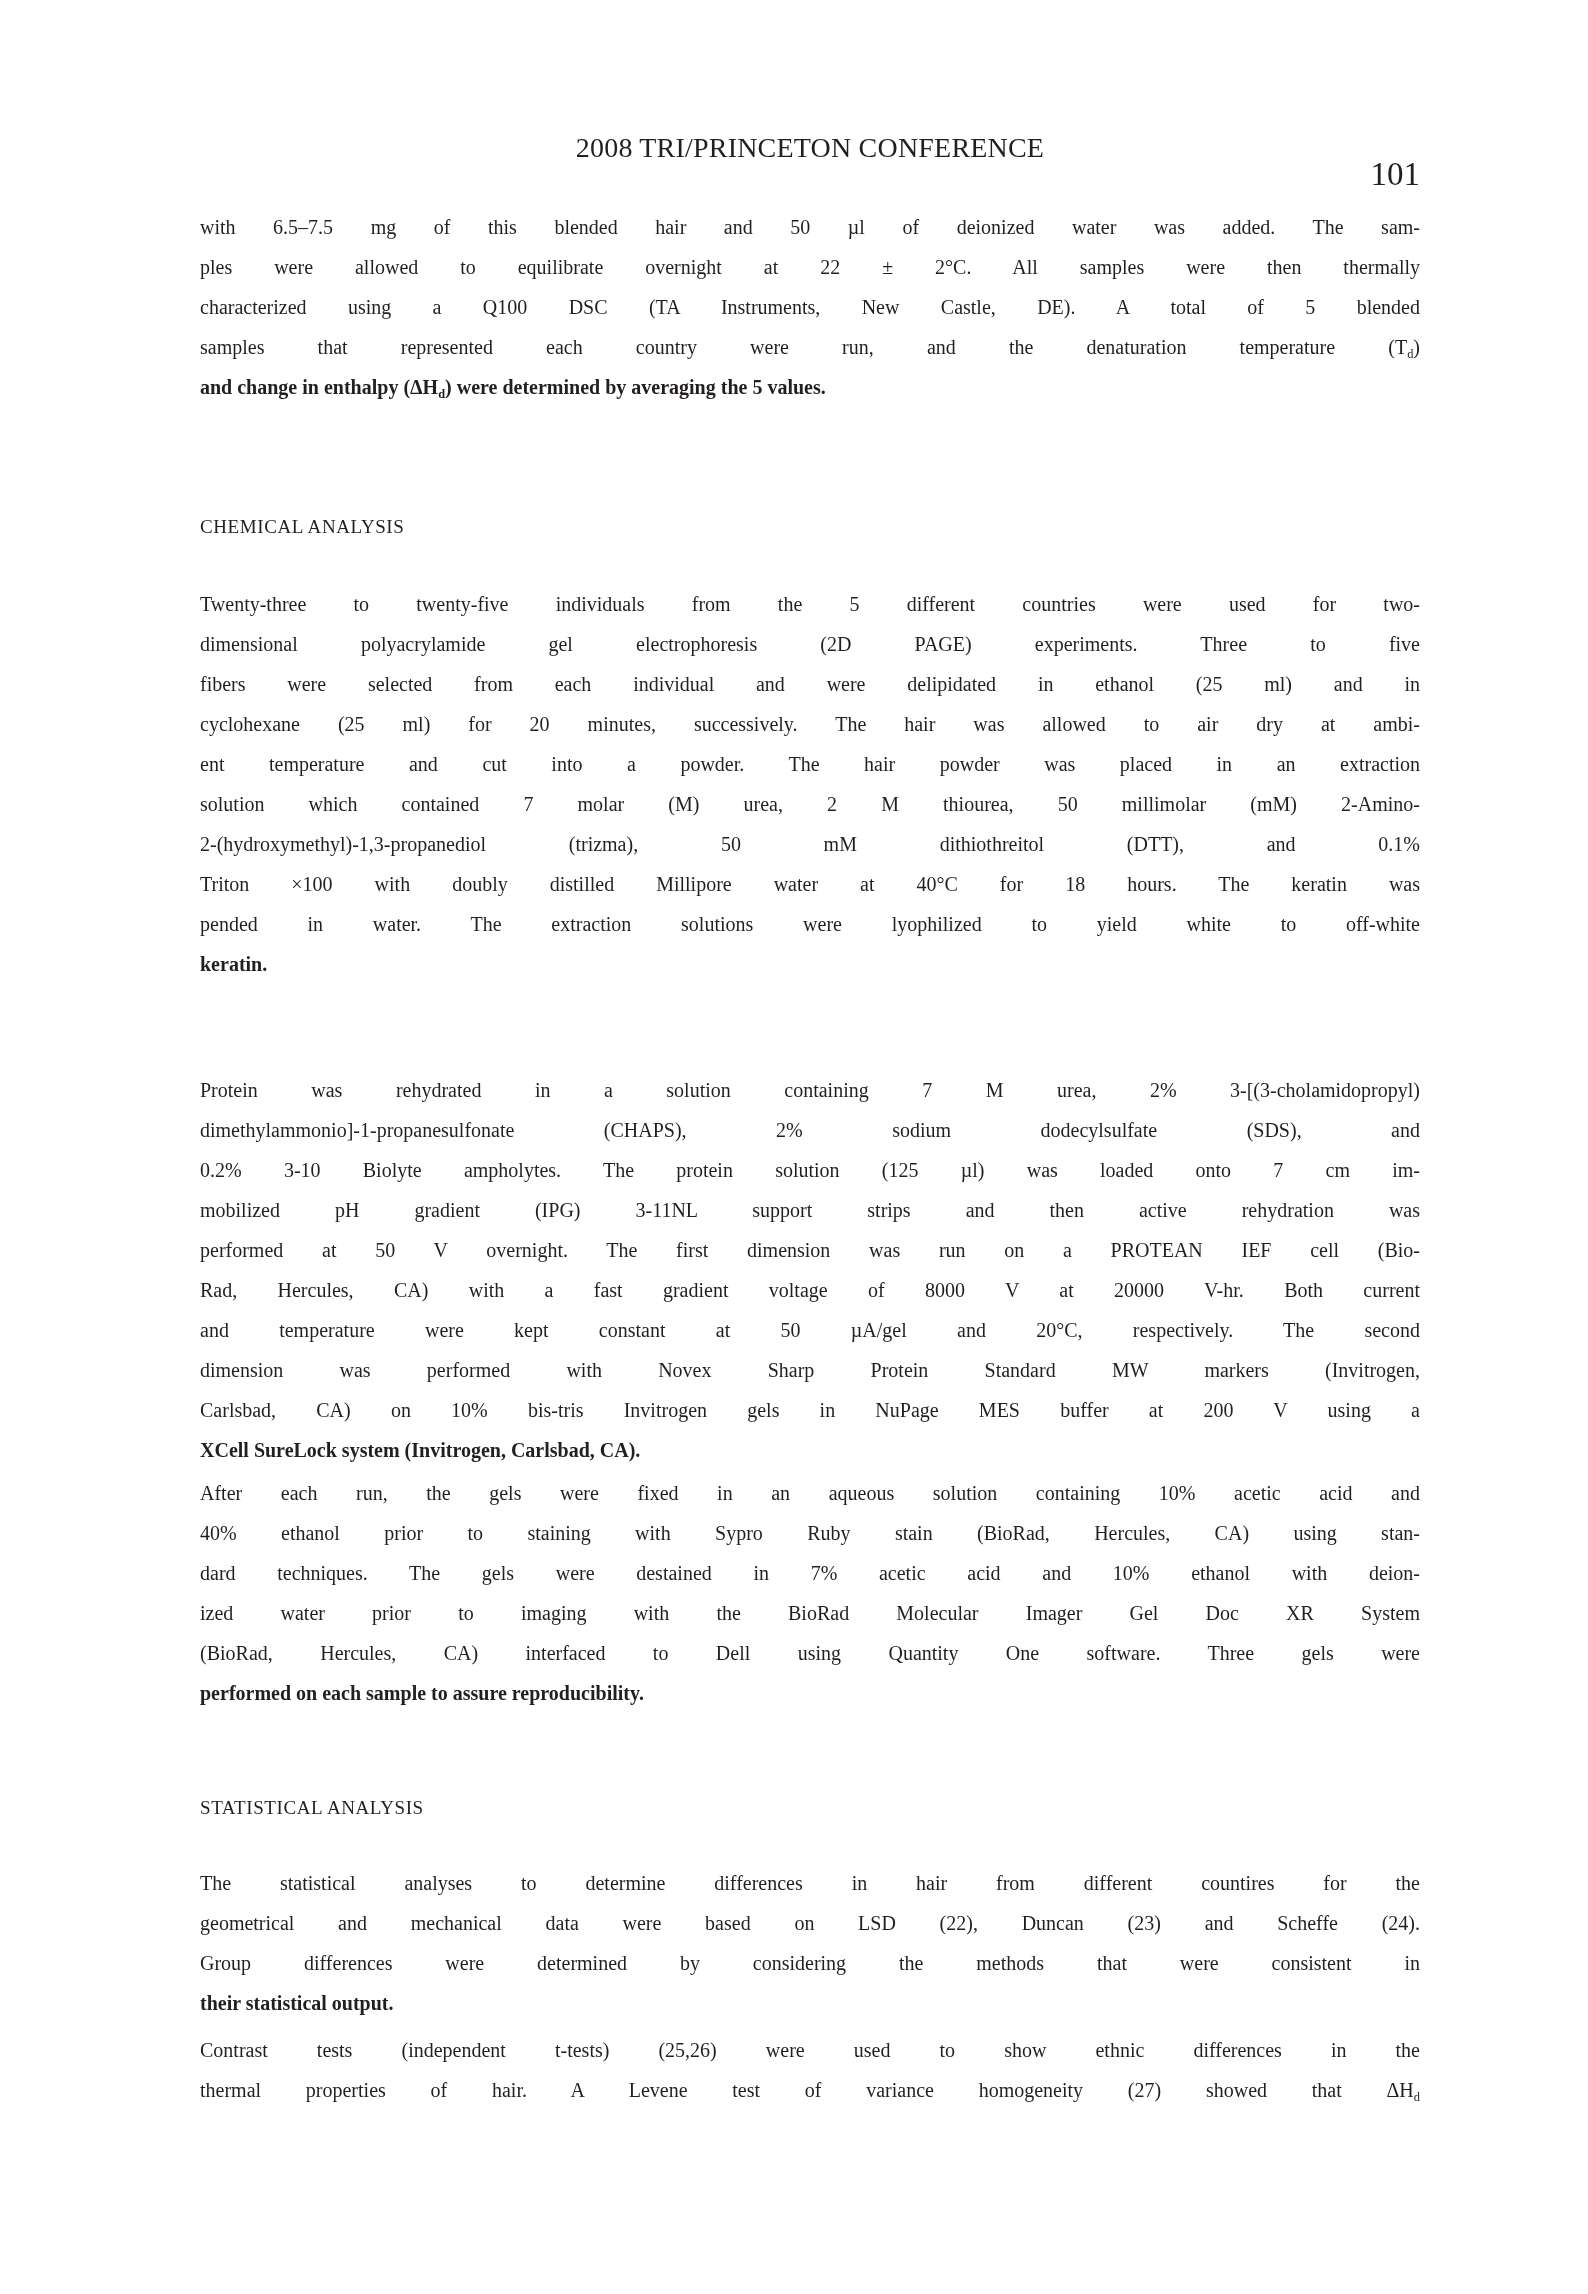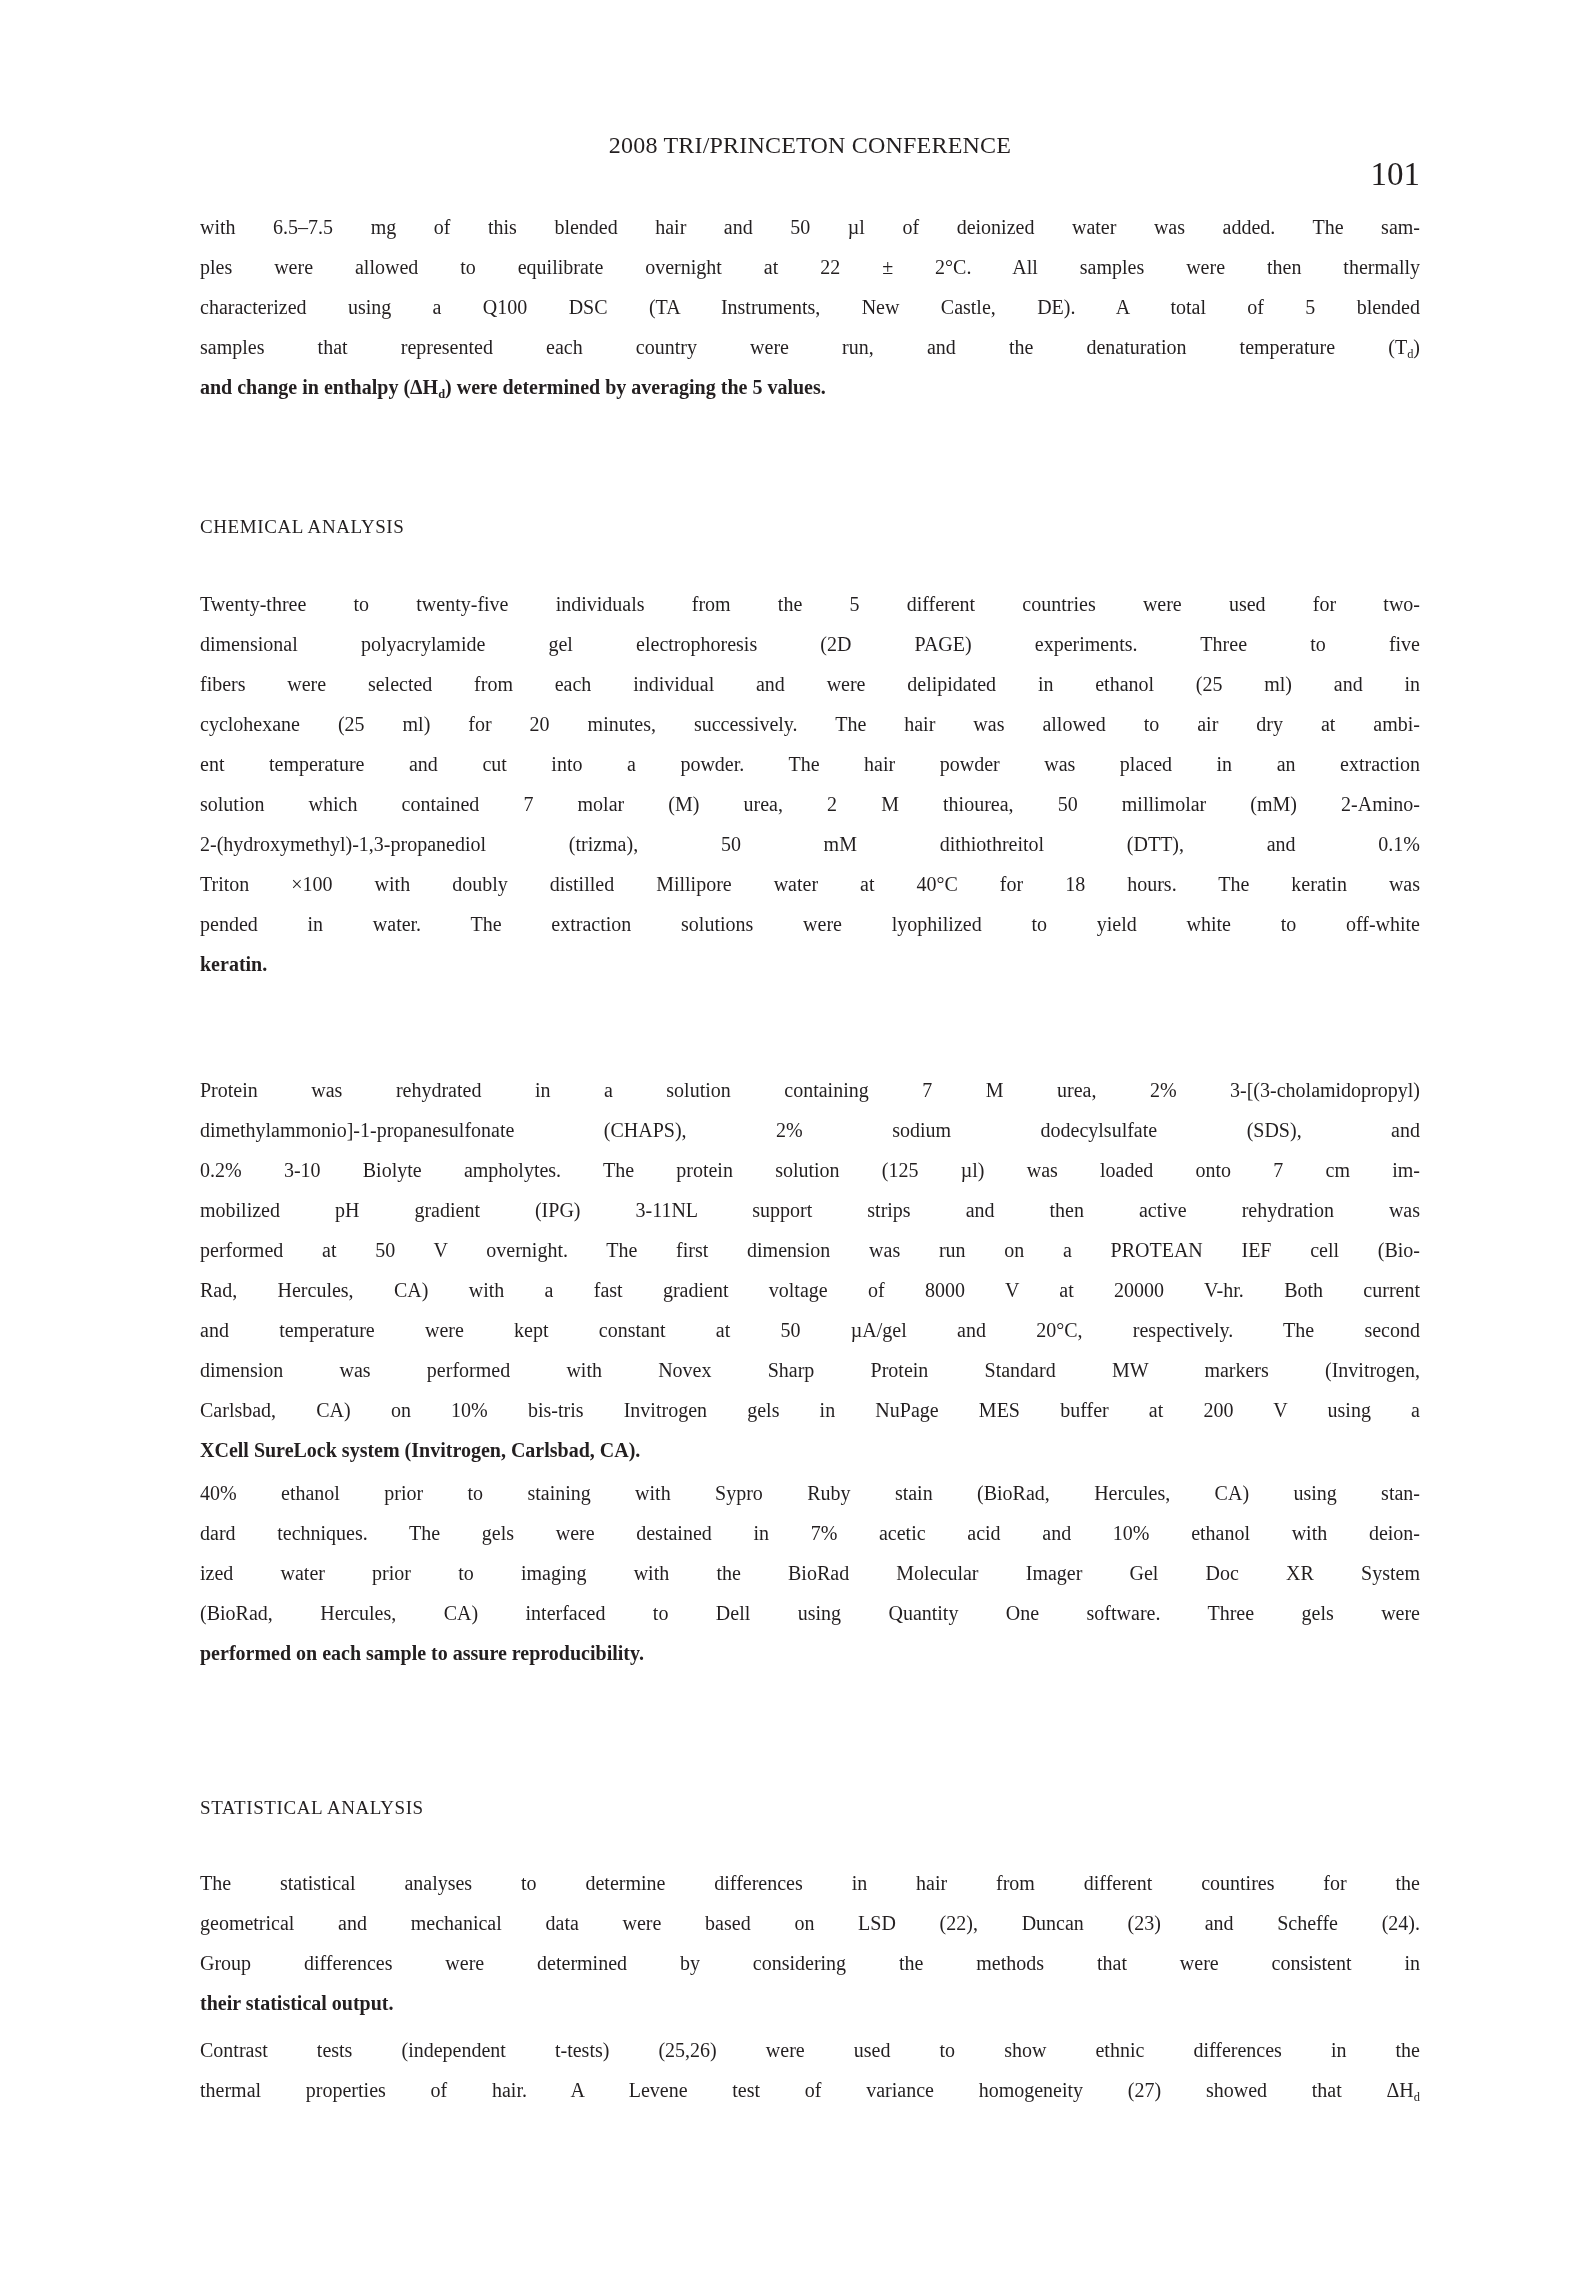--- a/index.html
+++ b/index.html
@@ -6,21 +6,21 @@
   body {
     width: 1589px; height: 2295px; position: relative; overflow: hidden;
     font-family: "Liberation Serif", "DejaVu Serif", serif;
     color: #231f20;
   }
   .header {
     position: absolute; top: 132px; left: 200px; width: 1220px; height: 38px;
   }
   .header-title {
     position: absolute; left: 0; right: 0; top: 0; text-align: center;
-    font-size: 24px; letter-spacing: 0.2px;
+    font-size: 28px; letter-spacing: 0.2px;
   }
   .header-page {
     position: absolute; right: 0; top: 4px; font-size: 33px; margin-top: 20px;
   }
   .block { position: absolute; left: 200px; width: 1220px; }
   .line {
     font-size: 20px; height: 40px; line-height: 40px;
     text-align: justify; text-align-last: justify; white-space: nowrap;
     overflow: visible;
   }
@@ -70,20 +70,21 @@
   <div class="line">mobilized pH gradient (IPG) 3-11NL support strips and then active rehydration was</div>
   <div class="line">performed at 50 V overnight. The first dimension was run on a PROTEAN IEF cell (Bio-</div>
   <div class="line">Rad, Hercules, CA) with a fast gradient voltage of 8000 V at 20000 V-hr. Both current</div>
   <div class="line">and temperature were kept constant at 50 µA/gel and 20°C, respectively. The second</div>
   <div class="line">dimension was performed with Novex Sharp Protein Standard MW markers (Invitrogen,</div>
   <div class="line">Carlsbad, CA) on 10% bis-tris Invitrogen gels in NuPage MES buffer at 200 V using a</div>
   <div class="line last">XCell SureLock system (Invitrogen, Carlsbad, CA).</div>
 </div>
 
 <div class="block" style="top:1473px;">
+  <div class="line">After each run, the gels were fixed in an aqueous solution containing 10% acetic acid and</div>
   <div class="line">40% ethanol prior to staining with Sypro Ruby stain (BioRad, Hercules, CA) using stan-</div>
   <div class="line">dard techniques. The gels were destained in 7% acetic acid and 10% ethanol with deion-</div>
   <div class="line">ized water prior to imaging with the BioRad Molecular Imager Gel Doc XR System</div>
   <div class="line">(BioRad, Hercules, CA) interfaced to Dell using Quantity One software. Three gels were</div>
   <div class="line last">performed on each sample to assure reproducibility.</div>
 </div>
 
 <div class="heading" style="top:1797px;">Statistical Analysis</div>
 
 <div class="block" style="top:1863px;">

